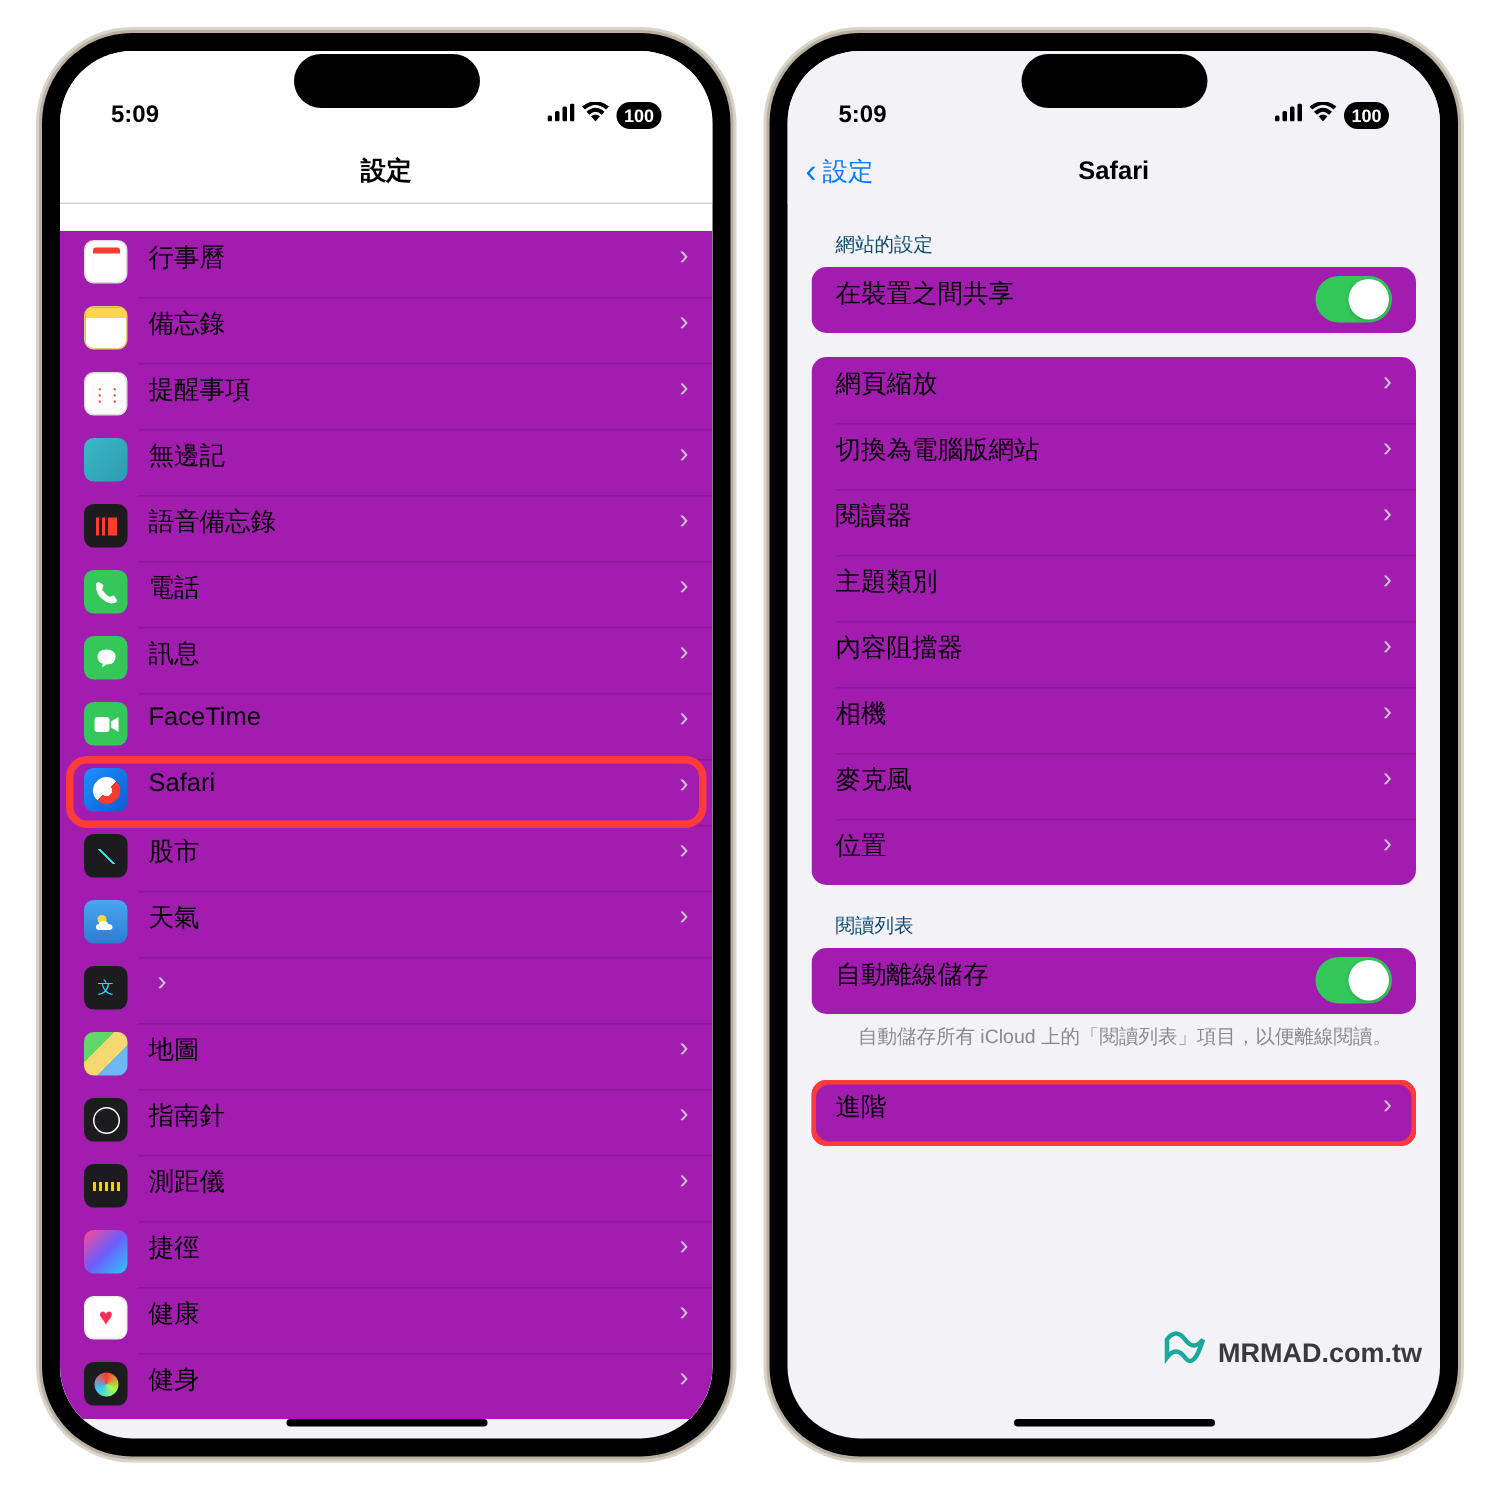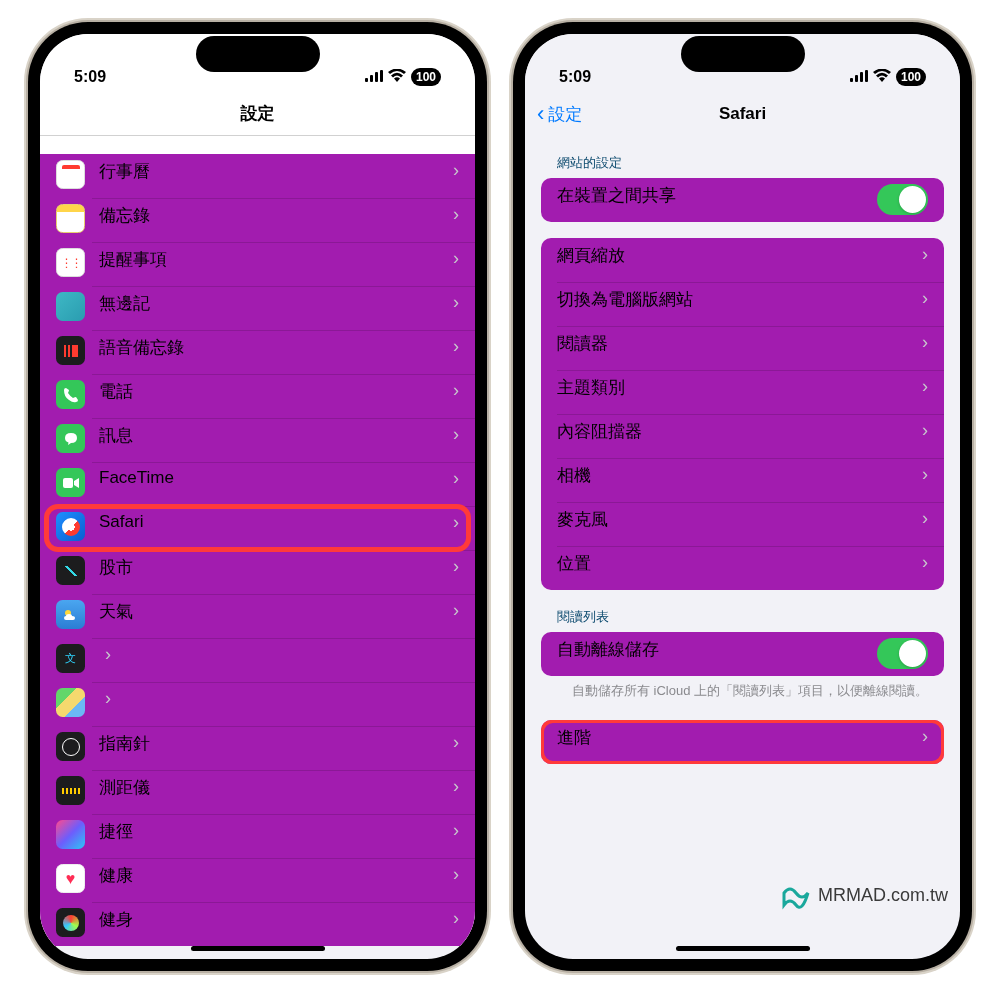--- a/index.html
+++ b/index.html
@@ -161,22 +161,22 @@
 }
 
 .home-indicator {
   position: absolute; bottom: 8px; left: 50%; transform: translateX(-50%);
   width: 134px; height: 5px; background: #000; border-radius: 3px;
   z-index: 40;
 }
 
 .watermark {
   position: absolute; right: 52px; bottom: 80px;
-  font-size: 18px; font-weight: 400; color: #3a3a3a;
-  display: flex; align-items: flex-start; gap: 8px;
+  font-size: 18px; font-weight: 700; color: #3a3a3a;
+  display: flex; align-items: flex-end; gap: 8px;
   z-index: 60;
 }
 .watermark .wm-logo {
   width: 28px; height: 28px;
   display:flex; align-items:center; justify-content:center;
 }
 .partial-row-top {
   height: 18px; background: #fff; position: relative;
 }
 .partial-row-top::after{
@@ -321,20 +321,21 @@
               </span>
             <span class="row-label">天氣</span>
             <span class="chevron">›</span>
           </div>
           <div class="list-row">
             <span class="app-icon ic-translate"></span>
             <span class="chevron">›</span>
           </div>
           <div class="list-row">
             <span class="app-icon ic-maps"></span>
+            <span class="row-label">地圖</span>
             <span class="chevron">›</span>
           </div>
           <div class="list-row">
             <span class="app-icon ic-compass"></span>
             <span class="row-label">指南針</span>
             <span class="chevron">›</span>
           </div>
           <div class="list-row">
             <span class="app-icon ic-measure"></span>
             <span class="row-label">測距儀</span>

